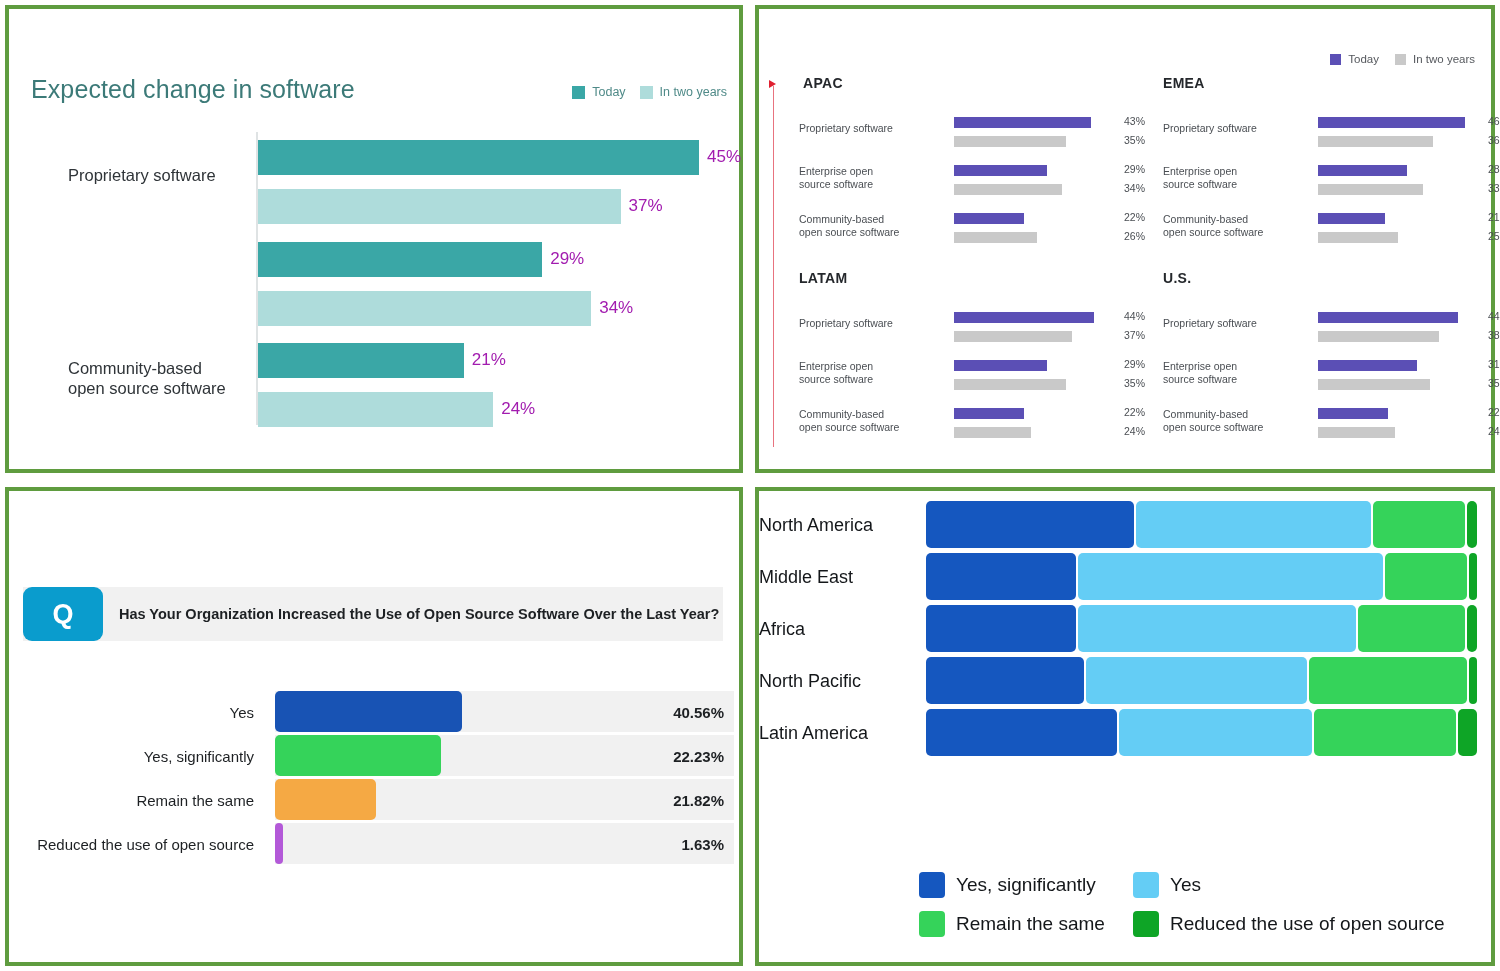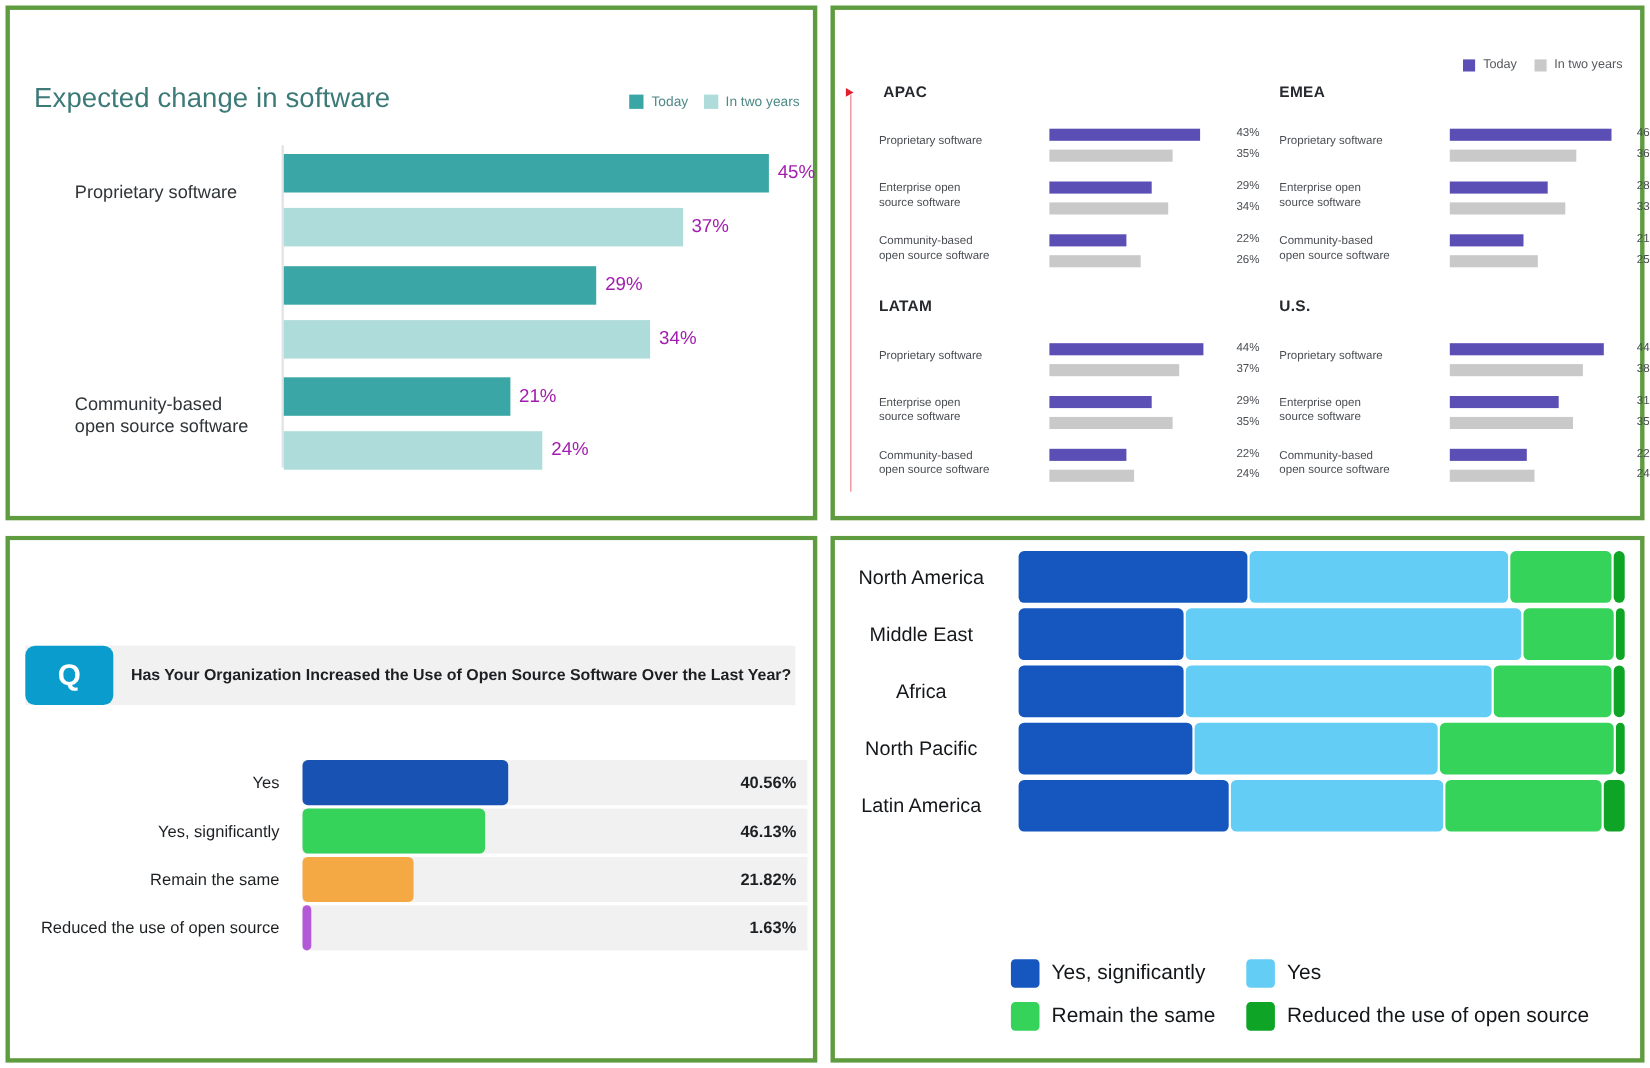--- a/index.html
+++ b/index.html
@@ -45,21 +45,21 @@
   .p3-row{position:relative;height:41px;margin-bottom:3px;}
   .p3-lab{position:absolute;right:485px;top:50%;transform:translateY(-50%);font-size:15px;color:#1d2023;white-space:nowrap;}
   .p3-track{position:absolute;left:266px;top:0;width:459px;height:41px;background:#f1f1f1;}
   .p3-fill{position:absolute;left:0;top:0;height:41px;border-radius:5px;}
   .p3-pct{position:absolute;right:10px;top:50%;transform:translateY(-50%);font-size:15px;font-weight:bold;color:#1d2023;}
 
   
   #p4 .frame{left:5px;top:0px;right:5px;bottom:5px;}
   .p4-rows{position:absolute;left:0;top:10px;width:100%;}
   .p4-row{position:relative;height:47px;margin-bottom:5px;}
-  .p4-lab{position:absolute;left:0;width:157px;top:50%;transform:translateY(-50%);text-align:center;font-size:18px;color:#14171a;white-space:nowrap;}
+  .p4-lab{position:absolute;left:0;width:157px;top:50%;transform:translateY(-50%);text-align:left;font-size:18px;color:#14171a;white-space:nowrap;}
   .p4-stack{position:absolute;left:167px;right:14px;top:0;height:47px;display:flex;gap:2px;}
   .p4-seg{height:47px;border-radius:5px;}
   .p4-legend{position:absolute;left:160px;bottom:12px;width:560px;}
   .p4-lrow{display:flex;align-items:center;margin-bottom:13px;}
   .p4-li{display:flex;align-items:center;gap:11px;}
   .p4-li .sw{width:26px;height:26px;border-radius:4px;display:inline-block;}
   .p4-li .lbl{font-size:19px;color:#14171a;white-space:nowrap;}
 </style>
 </head>
 <body>
@@ -202,21 +202,21 @@
             <div class="p3-lab">Yes</div>
             <div class="p3-track">
               <div class="p3-fill" style="width: 187.387px; background: rgb(24, 83, 180);"></div>
               <div class="p3-pct">40.56%</div>
             </div>
           </div>
           <div class="p3-row">
             <div class="p3-lab">Yes, significantly</div>
             <div class="p3-track">
               <div class="p3-fill" style="width: 166.32px; background: rgb(53, 211, 90);"></div>
-              <div class="p3-pct">46.13%</div>
+              <div class="p3-pct">22.23%</div>
             </div>
           </div>
           <div class="p3-row">
             <div class="p3-lab">Remain the same</div>
             <div class="p3-track">
               <div class="p3-fill" style="width: 100.808px; background: rgb(245, 169, 68);"></div>
               <div class="p3-pct">21.82%</div>
             </div>
           </div>
           <div class="p3-row">

